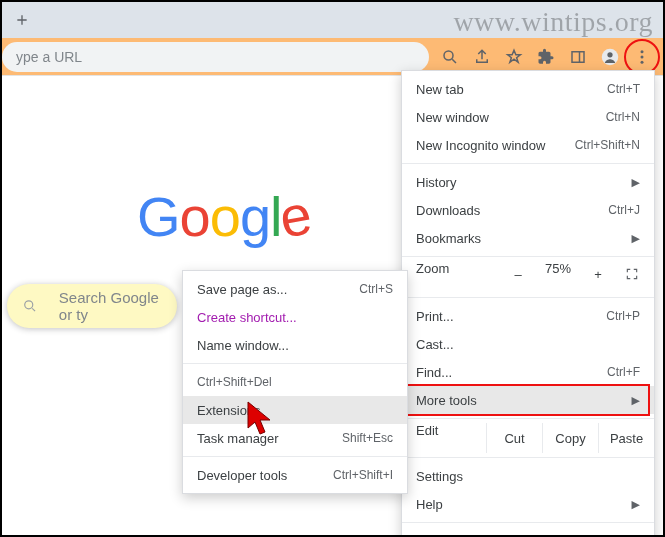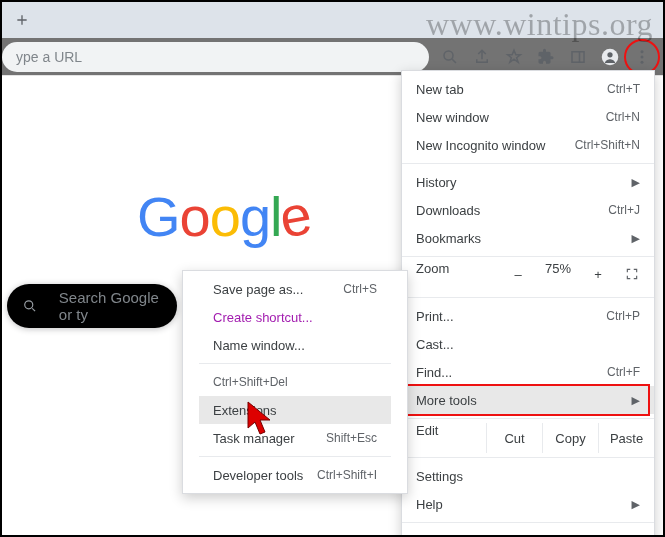--- a/index.html
+++ b/index.html
@@ -12,42 +12,42 @@
     width: 665px;
     height: 537px;
     position: relative;
     overflow: hidden;
     border: 2px solid #000;
   }
   .watermark {
     position: absolute;
     top: 4px; right: 10px;
     font-family: Georgia, "Times New Roman", serif;
-    font-size: 32px;
+    font-size: 28px;
     color: rgba(0,0,0,0.28);
     letter-spacing: 0.5px;
     z-index: 200;
     pointer-events: none;
   }
   .tabstrip {
     height: 36px;
     background: #dde3ea;
     display: flex;
     align-items: center;
     padding-left: 6px;
   }
   .newtab-plus {
     width: 28px; height: 28px;
     border-radius: 50%;
     display: flex; align-items: center; justify-content: center;
     color: #5f6368;
   }
   .toolbar {
     height: 38px;
-    background: #737373;
+    background: #fdba74;
     border-bottom: 1px solid #e4e4e4;
     display: flex;
     align-items: center;
     padding: 0 6px 0 0;
   }
   .omnibox {
     flex: 1;
     height: 30px;
     border-radius: 15px;
     background: #f1f3f4;
@@ -95,21 +95,21 @@
   }
   .google-logo span { display:inline-block; }
   .g1 { color:#4285F4; } .g2 { color:#EA4335; } .g3 { color:#FBBC05; }
   .g4 { color:#4285F4; } .g5 { color:#34A853; } .g6 { color:#EA4335; transform: rotate(-10deg); transform-origin: 40% 60%; }
   .searchbox {
     position: absolute;
     top: 208px; left: 5px;
     width: 170px;
     height: 44px;
     border-radius: 22px;
-    background: #000000;
+    background: #fef9c3;
     box-shadow: 0 1px 6px rgba(32,33,36,.28);
     display: flex;
     align-items: center;
     padding: 0 16px;
     color: #80868b;
     font-size: 15px;
     gap: 22px;
   }
   .searchbox svg { width: 18px; height: 18px; stroke:#9aa0a6; }
   
@@ -168,21 +168,21 @@
   .mitem.hover { background: #e8e8e8; }
   
   .submenu {
     position: absolute;
     top: 268px; left: 180px;
     width: 226px;
     background:#fff;
     border:1px solid #dadce0;
     box-shadow: 0 4px 12px rgba(0,0,0,.2);
     z-index: 60;
-    padding:4px 16px;
+    padding:4px 0;
   }
   .submenu .mitem.hover { background:#e8e8e8; }
   .submenu .mitem.disabled { color:#a21caf;justify-content:center; }
   
   .cursor {
     position:absolute;
     top: 398px; left: 240px;
     z-index: 100;
     pointer-events:none;
   }

